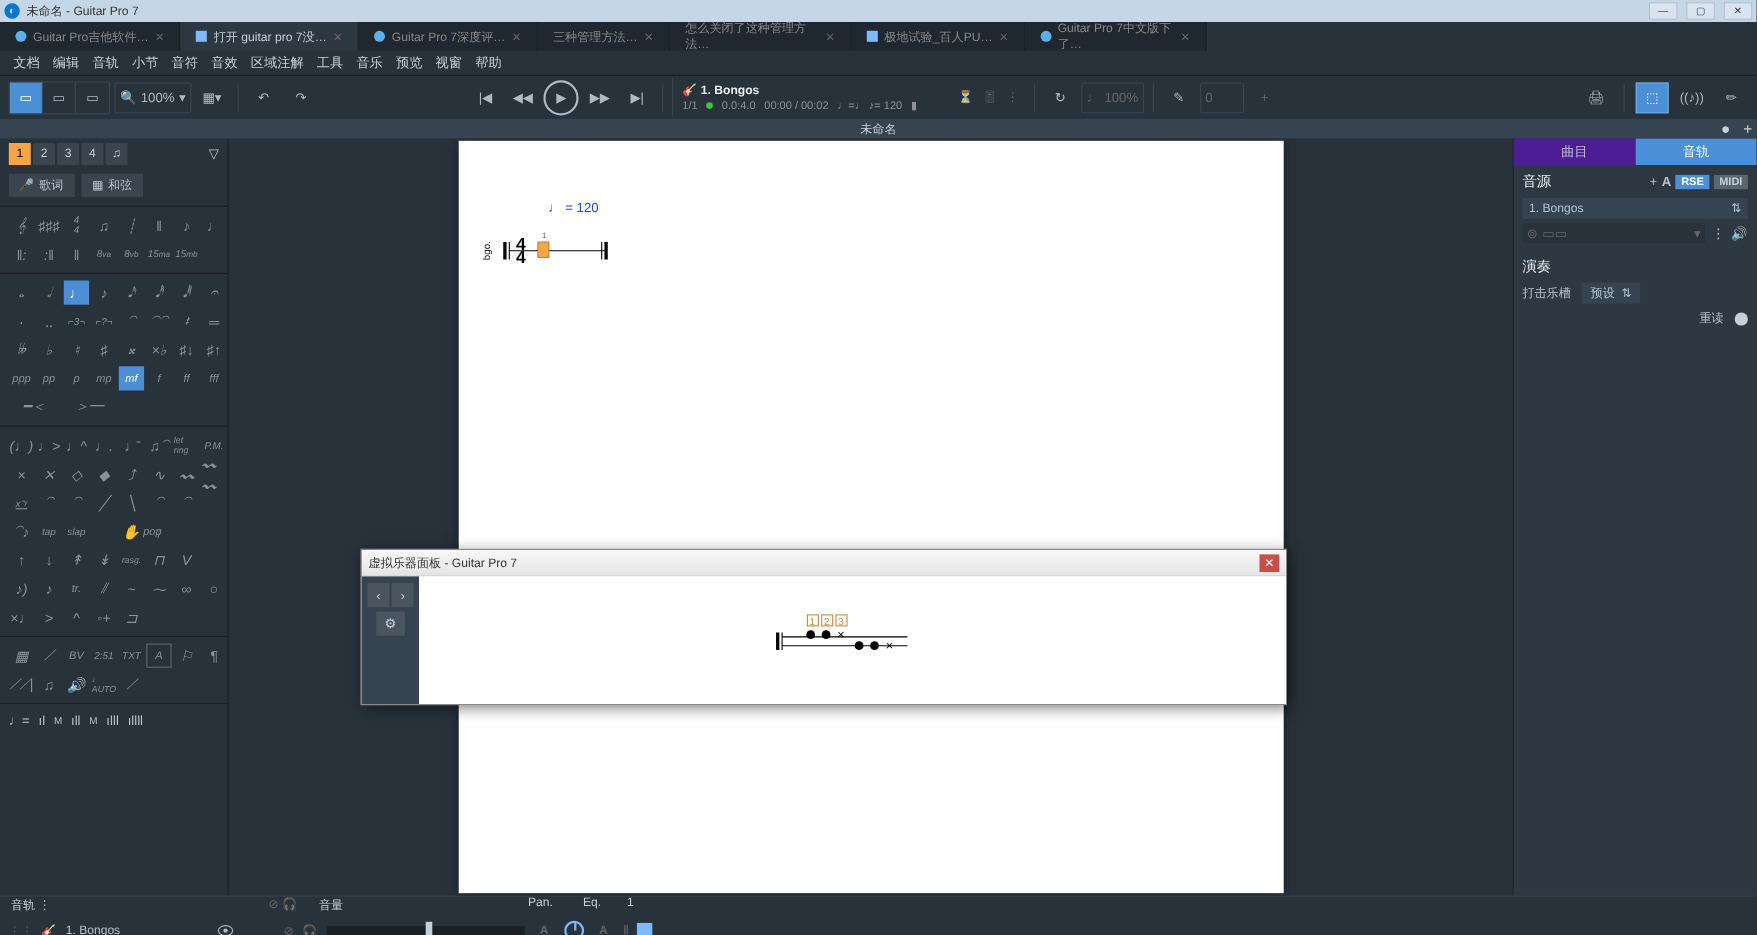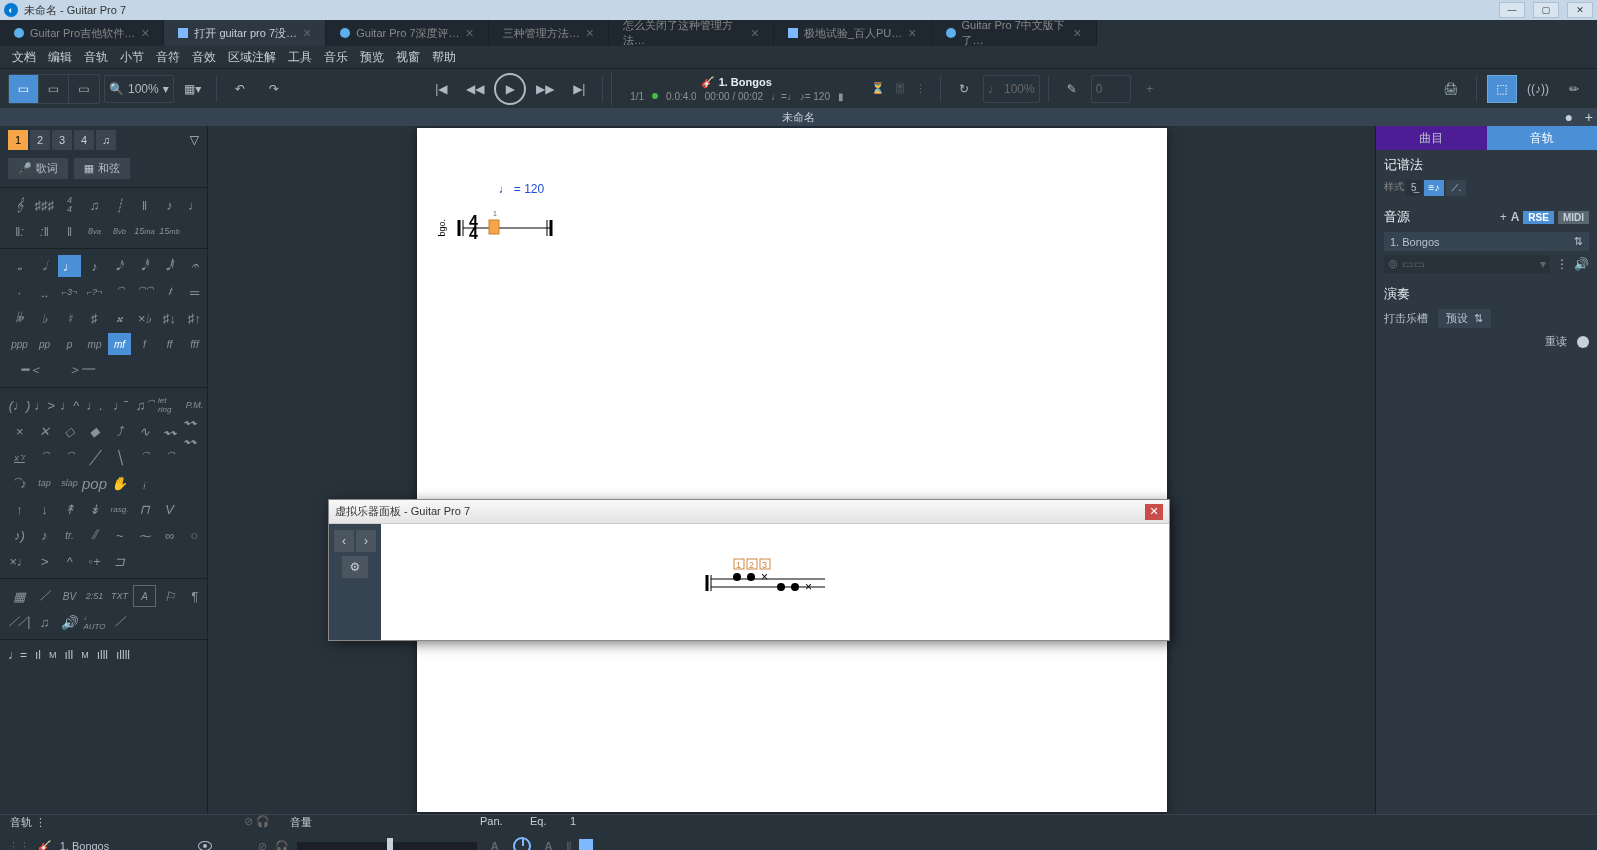--- a/index.html
+++ b/index.html
@@ -28,21 +28,21 @@
 .toolbar { background: #28323b; height: 40px; display: flex; align-items: center; padding: 0 8px; gap: 4px; border-top: 1px solid #1a2026; }
 .tb-sep { width: 1px; height: 26px; background: #3a454f; margin: 0 4px; }
 .tb-btn { width: 30px; height: 28px; display: flex; align-items: center; justify-content: center; color: #aeb9c2; border: 1px solid transparent; }
 .tb-btn.active { background: #4b90d6; color: #fff; border: 1px solid #6ba8e0; }
 .tb-group { display: flex; border: 1px solid #3a454f; border-radius: 2px; }
 .tb-group .tb-btn { width: 30px; border: none; border-right: 1px solid #3a454f; }
 .tb-group .tb-btn:last-child { border-right: none; }
 .zoom { display: flex; align-items: center; gap: 4px; color: #aeb9c2; font-size: 12px; padding: 0 4px; border: 1px solid #3a454f; border-radius: 2px; height: 28px; }
 .playback { display: flex; align-items: center; gap: 4px; margin-left: auto; margin-right: auto; }
 .play-btn-big { width: 32px; height: 32px; border: 2px solid #aeb9c2; border-radius: 50%; display: flex; align-items: center; justify-content: center; color: #aeb9c2; }
-.track-info { background: #28323b; color: #c5d0d8; padding: 4px 8px; display: flex; flex-direction: column; gap: 2px; font-size: 11px; min-width: 250px; border-left: 1px solid #3a454f; align-items: center; }
+.track-info { background: #28323b; color: #c5d0d8; padding: 4px 8px; display: flex; flex-direction: column; gap: 2px; font-size: 11px; min-width: 250px; border-left: 1px solid #3a454f; }
 .track-info .track-title { color: #e8eef3; font-weight: bold; }
 .track-info .track-sub { font-size: 10px; color: #8a9199; display: flex; gap: 8px; align-items: center; }
 .green-dot { width: 6px; height: 6px; background: #3fbf3f; border-radius: 50%; }
 .right-tools { display: flex; align-items: center; gap: 6px; margin-left: auto; }
 
 
 .doc-header { background: #364350; height: 18px; display: flex; align-items: center; justify-content: center; font-size: 11px; color: #c5d0d8; position: relative; }
 .doc-header .dot { position: absolute; right: 24px; font-size: 14px; }
 .doc-header .plus { position: absolute; right: 4px; font-size: 14px; }
 
@@ -359,21 +359,21 @@
       <div class="lp-cell">╱</div>
       <div class="lp-cell">╲</div>
       <div class="lp-cell">⁀</div>
       <div class="lp-cell">⁀</div>
       <div class="lp-cell"></div>
     </div>
     <div class="lp-grid">
       <div class="lp-cell">⁀♪</div>
       <div class="lp-cell" style="font-size:9px;font-style:italic;">tap</div>
       <div class="lp-cell" style="font-size:9px;font-style:italic;">slap</div>
-      <div class="lp-cell" style="font-size:15px;font-style:italic;">pop</div>
+      <div class="lp-cell" style="font-size:10px;font-style:italic;margin-left:44px;">pop</div>
       <div class="lp-cell">✋</div>
       <div class="lp-cell">ᵢ</div>
       <div class="lp-cell"></div>
       <div class="lp-cell"></div>
     </div>
     <div class="lp-grid">
       <div class="lp-cell">↑</div>
       <div class="lp-cell">↓</div>
       <div class="lp-cell">↟</div>
       <div class="lp-cell">↡</div>
@@ -457,29 +457,20 @@
     </div>
   </div>
 
   <div class="right-panel">
     <div class="rp-tabs">
       <div class="rp-tab">曲目</div>
       <div class="rp-tab active">音轨</div>
     </div>
 
 
-    <div class="rp-section">
-      <div class="rp-section-title">记谱法</div>
-      <div class="rp-toggle-row">
-        <span style="font-size:10px;color:#888;">样式</span>
-        <div class="rp-toggle" style="background:#28323b;"><span>5</span>̲</div>
-        <div class="rp-toggle active">≡♪</div>
-        <div class="rp-toggle">⟋.</div>
-      </div>
-    </div>
 
     <div class="rp-section">
       <div style="display:flex;align-items:center;justify-content:space-between;">
         <div class="rp-section-title" style="margin:0;">音源</div>
         <div style="display:flex;gap:4px;align-items:center;">
           <span>+</span>
           <span style="font-weight:bold;">A</span>
           <span class="rp-badge">RSE</span>
           <span class="rp-badge-off">MIDI</span>
         </div>

